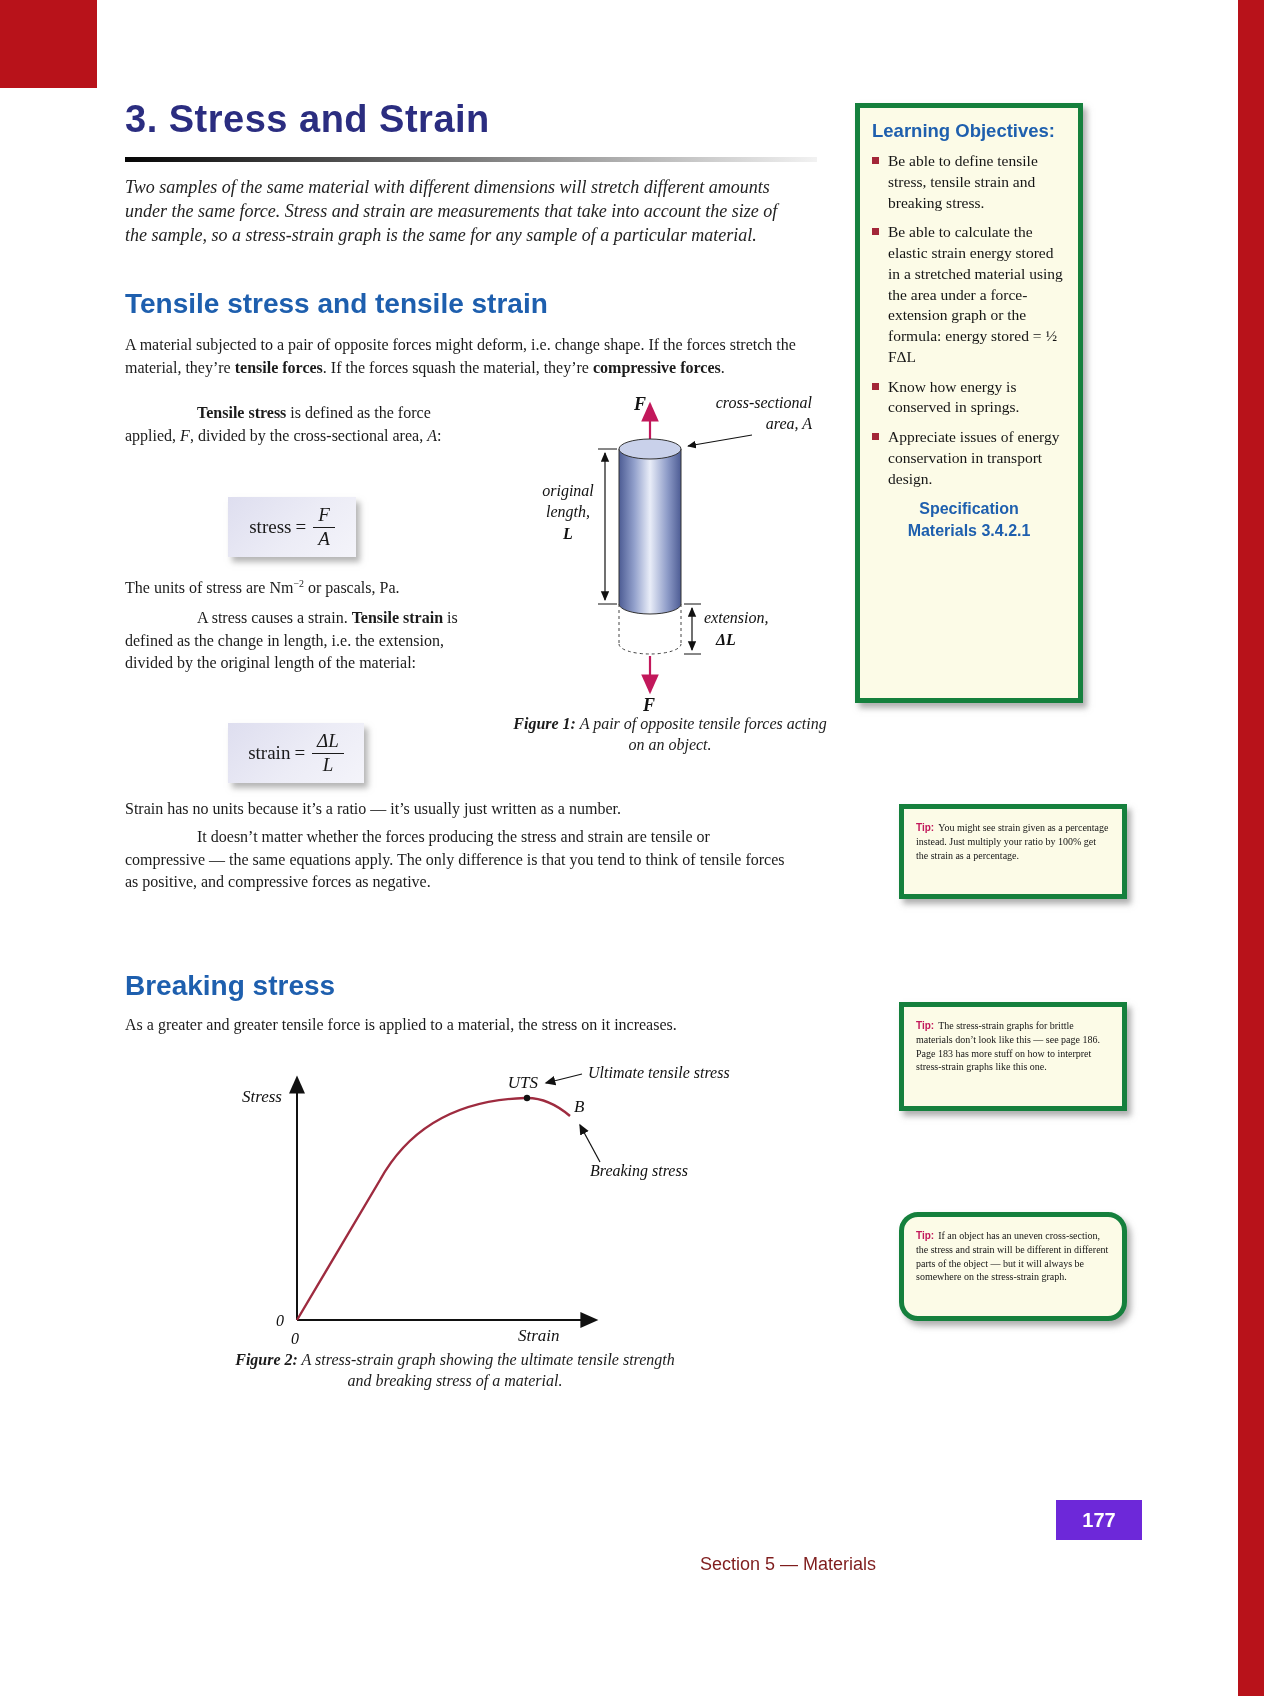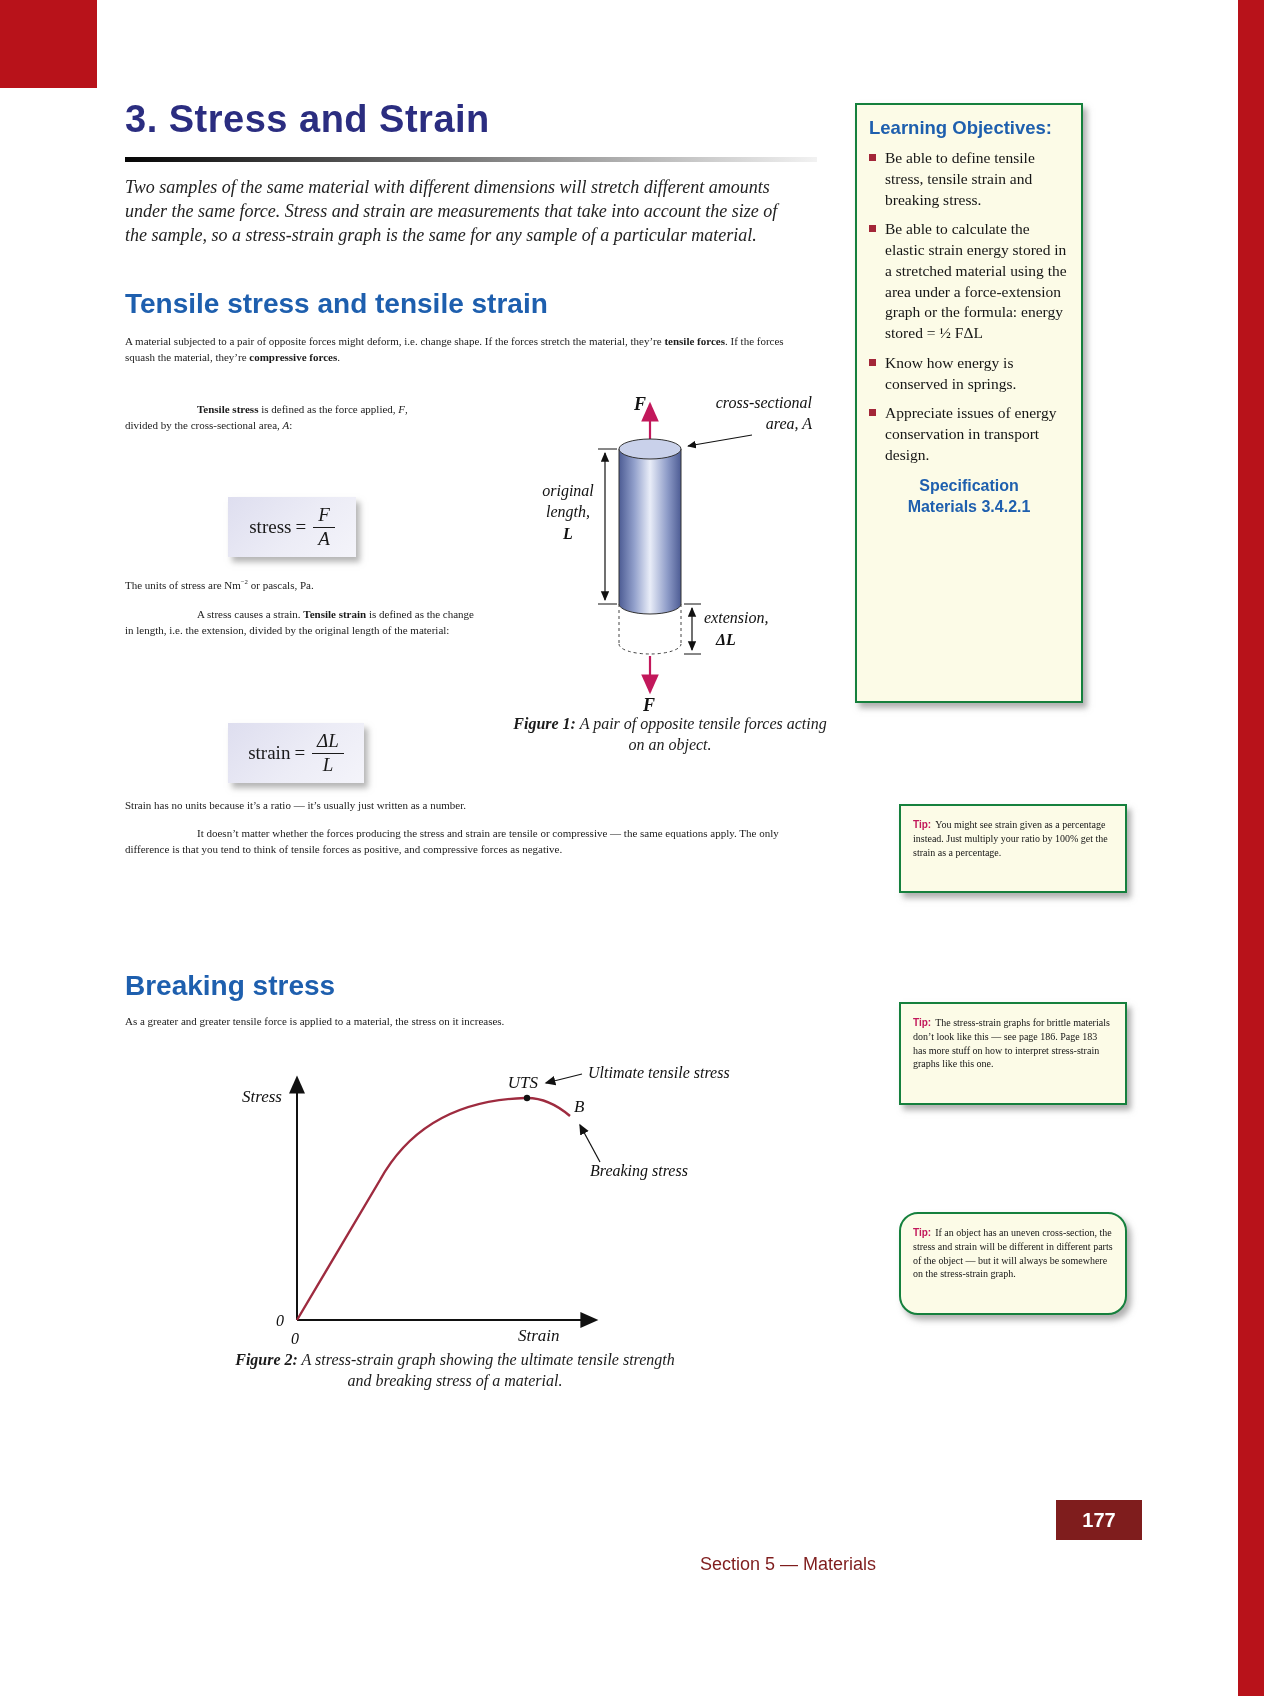--- a/index.html
+++ b/index.html
@@ -18,21 +18,21 @@
   .page-title { left:125px; top:98px; font-family:"Liberation Sans", sans-serif;
     font-weight:bold; font-size:38px; color:#2b2d80; letter-spacing:0.5px; }
   .title-rule { left:125px; top:157px; width:692px; height:5px;
     background:linear-gradient(to right,#050505,#f2f2f2); }
   .sec-head { font-family:"Liberation Sans", sans-serif; font-weight:bold;
     font-size:28px; color:#1e5fae; }
   .h-tensile { left:125px; top:288px; }
   .h-breaking { left:125px; top:970px; }
 
   
-  .body-p { font-size:11px; line-height:1.42; color:#1b1b1b; }
+  .body-p { font-size:16px; line-height:1.42; color:#1b1b1b; }
   .body-p b { font-weight:bold; }
   .body-p i { font-style:italic; }
   .indent { text-indent:72px; }
   .intro { left:125px; top:176px; width:655px; font-style:italic; font-size:18px; line-height:1.32; color:#222; }
   .p1 { left:125px; top:334px; width:680px; }
   .p2 { left:125px; top:402px; width:318px; }
   .p3 { left:125px; top:577px; width:440px; }
   .p4 { left:125px; top:607px; width:360px; }
   .p5 { left:125px; top:798px; width:680px; }
   .p6 { left:125px; top:826px; width:660px; }
@@ -57,40 +57,40 @@
   .caption { font-size:16px; font-style:italic; text-align:center; line-height:1.3; color:#1b1b1b; }
   .caption b { font-weight:bold; }
   .cap1 { left:505px; top:714px; width:330px; }
   .cap2 { left:225px; top:1350px; width:460px; }
   .fig-label { font:italic 16px "Liberation Serif", serif; fill:#111; }
   .fig-label-lg { font:italic 17px "Liberation Serif", serif; fill:#111; }
   .fig-var { font:italic bold 16px "Liberation Serif", serif; fill:#111; }
   .force-label { font:italic bold 18px "Liberation Serif", serif; fill:#111; }
 
   
-  .side-box { width:228px; background:#fcfbe7; border:2px solid #15803d;
+  .side-box { width:228px; background:#fcfbe7; border:5px solid #15803d;
     box-shadow:4px 5px 6px rgba(110,110,110,0.55); padding:12px 12px 32px; }
   .lo-box { left:855px; top:103px; min-height:600px; }
   .lo-head { font-family:"Liberation Sans", sans-serif; font-weight:bold; font-size:18.5px;
     color:#1e5fae; margin-bottom:9px; }
   .lo-list { list-style:none; }
   .lo-list li { position:relative; padding-left:16px; font-size:15.5px; line-height:1.34; margin-bottom:9px; color:#151515; }
   .bullet-sq { position:absolute; left:0; top:6px; width:7px; height:7px; background:#a32638; display:inline-block; }
   .spec-ref { text-align:center; font-family:"Liberation Sans", sans-serif; font-weight:bold;
     font-size:16px; color:#1e5fae; line-height:1.35; margin-top:4px; }
   .tip-box { font-size:10px; line-height:1.38; color:#151515;margin-left:44px; }
   .tip-label { font-family:"Liberation Sans", sans-serif; font-weight:bold; color:#c2185b; margin-right:4px; }
   .tip1 { left:855px; top:804px; }
   .tip2 { left:855px; top:1002px; }
   .tip3 { left:855px; top:1212px;border-radius:19px; }
 
   
   .footer-sec { left:700px; top:1554px; width:340px; text-align:left;
     font-family:"Liberation Sans", sans-serif; font-size:18px; color:#7f1d1d; }
-  .page-num { left:1056px; top:1500px; width:86px; height:40px; background:#7f1d1d;
+  .page-num { left:1056px; top:1500px; width:86px; height:40px; background:#6d28d9;
     color:#ffffff; font-family:"Liberation Sans", sans-serif; font-weight:bold; font-size:20px;
     display:flex; align-items:center; justify-content:center; }
 </style>
 </head>
 <body>
 
 <div class="abs corner-red"></div>
 <div class="abs edge-red"></div>
 
 <h1 class="abs page-title">3. Stress and Strain</h1>

